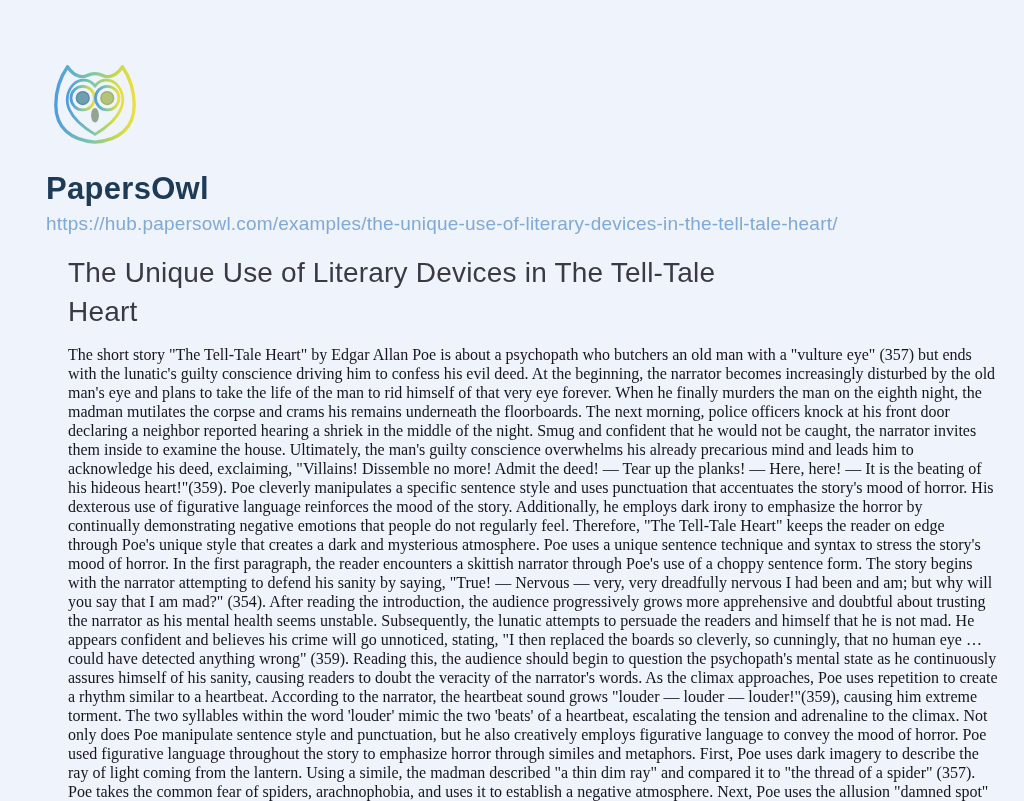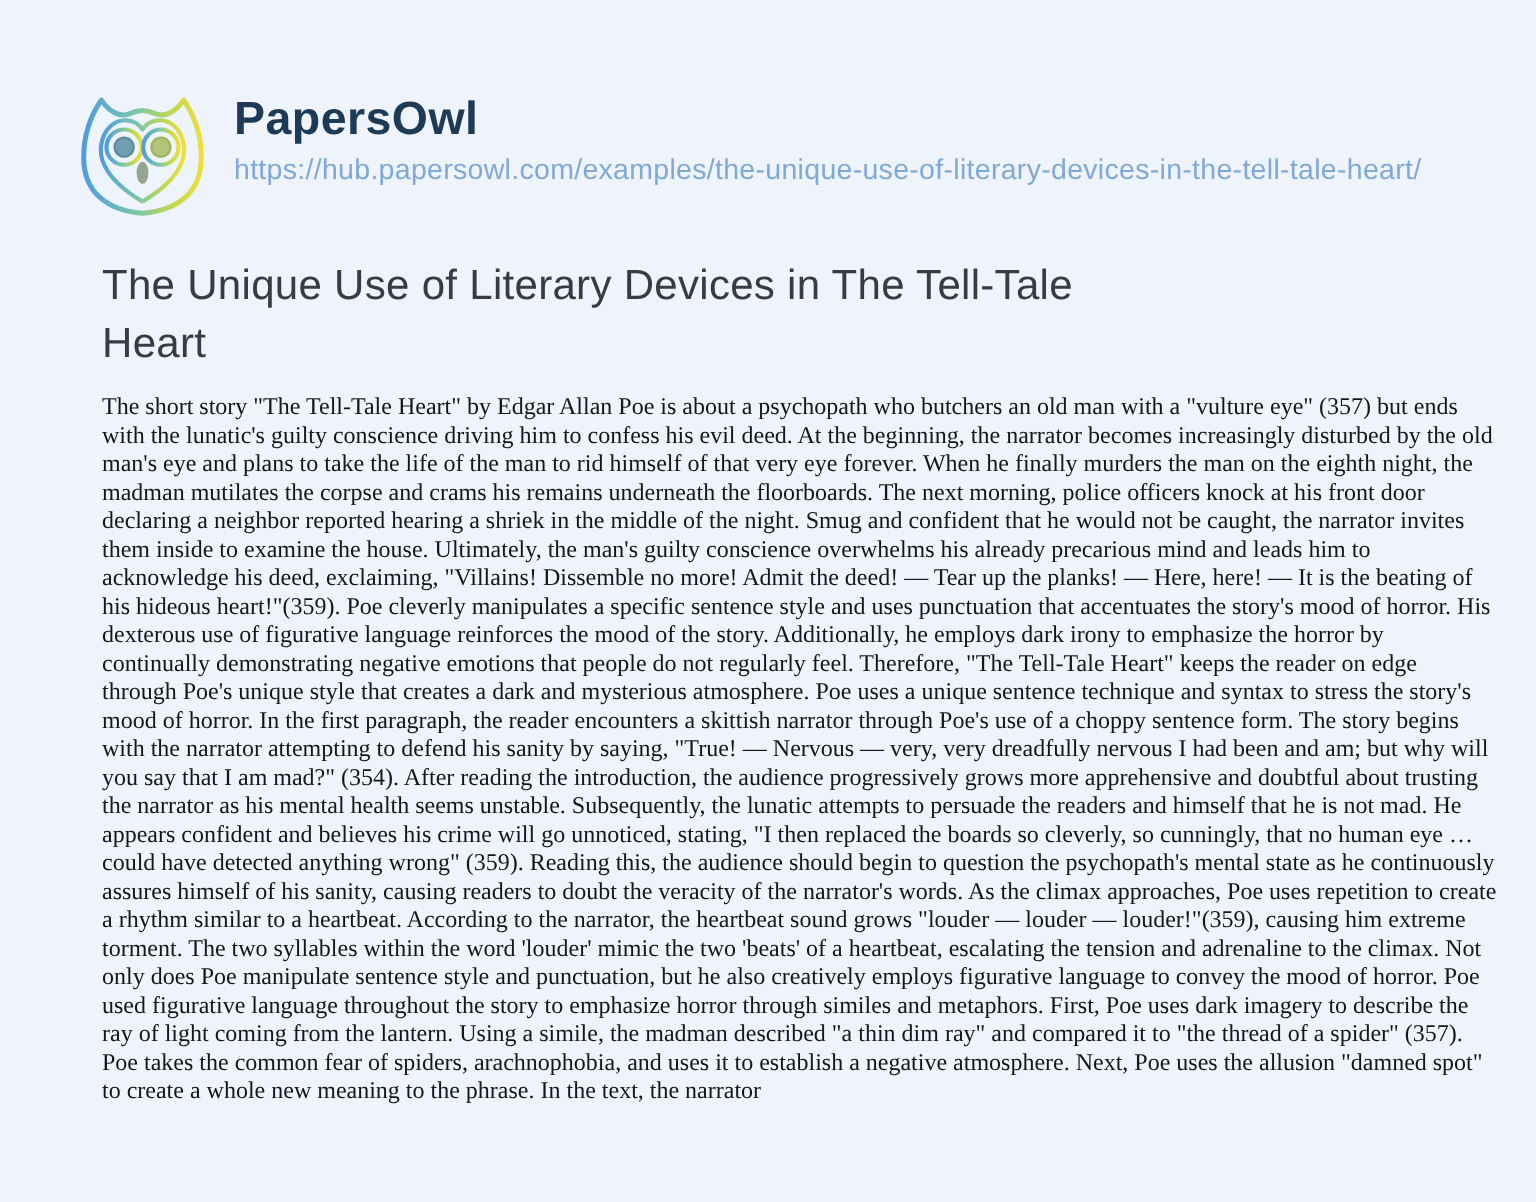--- a/index.html
+++ b/index.html
@@ -9,20 +9,21 @@
     height: 801px;
     background: #eff3fb;
     font-family: "Liberation Sans", sans-serif;
     overflow: hidden;
   }
   .header {
     display: flex;
     align-items: flex-start;
     padding: 54px 48px 0 46px;
     gap: 12px;
+    flex-direction: column;
   }
   .logo-wrap {
     width: 98px;
     height: 98px;
     flex: 0 0 auto;
   }
   .brand-block { padding-top: 8px; }
   .brand {
     font-size: 31px;
     font-weight: 700;

